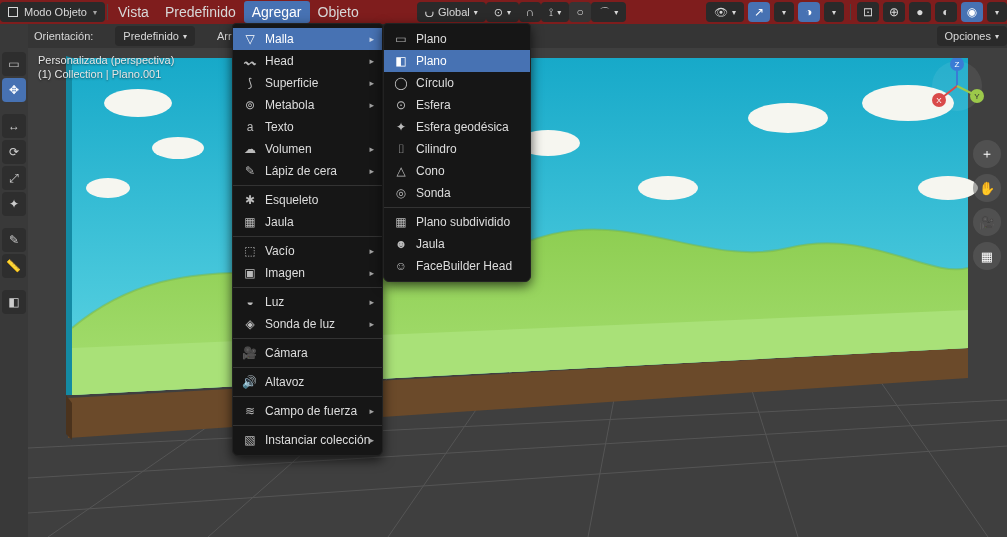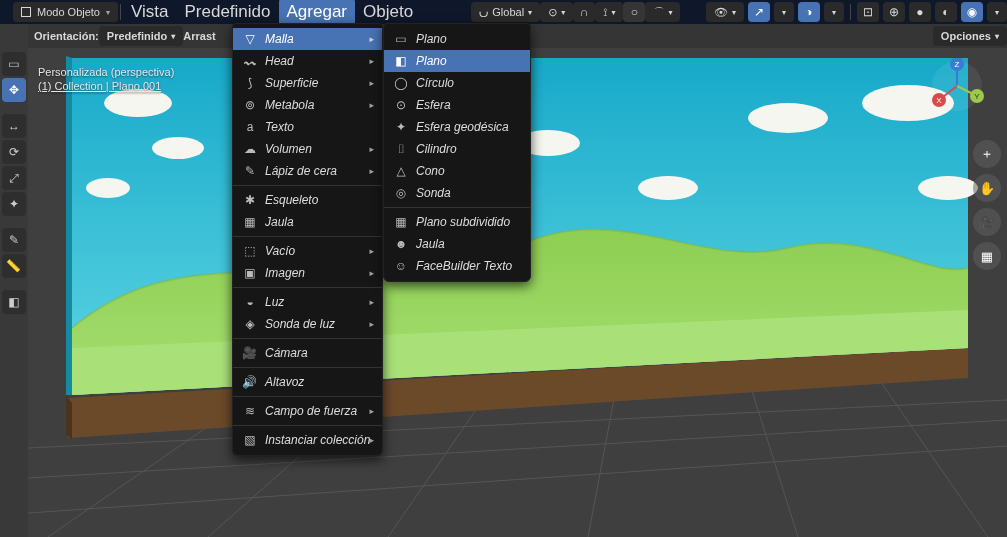--- a/index.html
+++ b/index.html
@@ -1,67 +1,67 @@
 <!DOCTYPE html>
 <html><head>
 <meta charset="utf-8">
 <style>
   * { margin: 0; padding: 0; box-sizing: border-box; font-family: -apple-system, "Segoe UI", sans-serif; }
   body { width: 1007px; height: 537px; background: #393939; overflow: hidden; position: relative; font-size: 12px; color: #d8d8d8; }
 
   
-  .topbar { position: absolute; left: 0; top: 0; right: 0; height: 24px; background: #0f172a; display: flex; align-items: center; padding-left: 13px; }
+  .topbar { position: absolute; left: 0; top: 0; right: 0; height: 24px; background: #7f1d1d; display: flex; align-items: center; padding-left: 0; }
   .mode-select { display:flex; align-items:center; gap:6px; background:#2a2a2a; border-radius:4px; padding:2px 8px; height:20px; font-size:11px; }
   .mode-select .cube { width:10px; height:10px; border:1px solid #d8d8d8; }
   .mode-select .chev { font-size:8px; opacity:.7; }
-  .hdr-text { font-size:17px; padding:3px 8px; border-radius:3px; cursor:default; }
+  .hdr-text { font-size:14px; padding:3px 8px; border-radius:3px; cursor:default; }
   .hdr-text.active { background:#4772b3; color:#fff; }
   .hdr-sep { width:1px; height:16px; background:#444; margin:0 2px; }
   .pill { display:flex; align-items:center; gap:4px; background:#2a2a2a; border-radius:4px; padding:2px 8px; height:20px; font-size:11px; }
   .icon-btn { width:22px; height:20px; display:flex; align-items:center; justify-content:center; background:#2a2a2a; border-radius:4px; }
   .icon-btn.blue { background:#4772b3; color:#fff; }
   .spacer { flex:1; }
 
   
-  .secondbar { position:absolute; left:28px; top:24px; right:0; height:24px; background:#353535; display:flex; align-items:center; padding-left:6px; gap:0; font-size:11px;font-weight:bold; }
+  .secondbar { position:absolute; left:28px; top:24px; right:0; height:24px; background:#353535; display:flex; align-items:center; padding-left:6px; gap:22px; font-size:11px; }
 
   
   .leftstrip { position:absolute; left:0; top:48px; bottom:0; width:28px; background:transparent; display:flex; flex-direction:column; gap:2px; padding-top:4px; align-items:center; }
   .tool { width:24px; height:24px; border-radius:4px; background:#2e2e2e; display:flex; align-items:center; justify-content:center; color:#ccc; }
   .tool.active { background:#4772b3; color:#fff; }
   .toolgap { height:8px; }
 
   
   .viewport { position:absolute; left:28px; top:48px; right:0; bottom:0; background:#3b3b3b; overflow:hidden; }
   .viewport svg.scene { position:absolute; inset:0; width:100%; height:100%; }
 
   
-  .vp-info { position:absolute; left:10px; top:6px; font-size:11px; color:#e6e6e6; text-shadow:0 1px 2px #0008;margin-top:12px; }
-  .vp-info div:nth-child(2){ margin-top:2px;text-decoration:underline; }
+  .vp-info { position:absolute; left:10px; top:6px; font-size:11px; color:#e6e6e6; text-shadow:0 1px 2px #0008; }
+  .vp-info div:nth-child(2){ margin-top:2px; }
 
   
   .gizmo { position:absolute; right:22px; top:10px; width:56px; height:56px; }
   .rbtns { position:absolute; right:6px; top:92px; display:flex; flex-direction:column; gap:6px; }
   .rbtn { width:28px; height:28px; border-radius:14px; background:#60606088; display:flex; align-items:center; justify-content:center; color:#fff; font-size:13px; }
 
   
   .tr-cluster { display:flex; align-items:center; gap:4px; }
 
   
   .dropdown { position:absolute; background:#161616; border:1px solid #222; border-radius:4px 4px 6px 6px; box-shadow:0 4px 12px #000a; padding:4px 0; }
   .dd1 { left:232px; top:23px; width:151px; }
   .dd2 { left:383px; top:23px; width:148px; }
   .dd-item { display:flex; align-items:center; gap:8px; padding:3px 10px; font-size:12px; color:#ddd; height:22px; position:relative; }
   .dd-item.hi { background:#4772b3; color:#fff; }
   .dd-item.sel { background:#4772b3; color:#fff; }
   .dd-item .ic { width:14px; height:14px; display:flex; align-items:center; justify-content:center; font-size:12px; color:#bbb; flex-shrink:0; }
   .dd-item.hi .ic, .dd-item.sel .ic { color:#fff; }
   .dd-item .arrow { position:absolute; right:8px; font-size:9px; opacity:.7; }
   .dd-sep { height:1px; background:#333; margin:3px 0; }
-  .dd-item .lbl { white-space:nowrap;font-style:italic; }
+  .dd-item .lbl { white-space:nowrap; }
 
   .chev { font-size:8px; }
 </style>
 </head>
 <body>
 
 <div class="viewport">
   <svg class="scene" viewBox="0 0 979 489" preserveAspectRatio="none">
 
     <defs>
@@ -358,15 +358,15 @@
     <div class="dd-item">
       <span class="ic">▦</span>
       <span class="lbl">Plano subdividido</span>
     </div>
     <div class="dd-item">
       <span class="ic">☻</span>
       <span class="lbl">Jaula</span>
     </div>
     <div class="dd-item">
       <span class="ic">☺</span>
-      <span class="lbl">FaceBuilder Texto</span>
+      <span class="lbl">FaceBuilder Head</span>
     </div>
   </div>
 
 </body></html>

